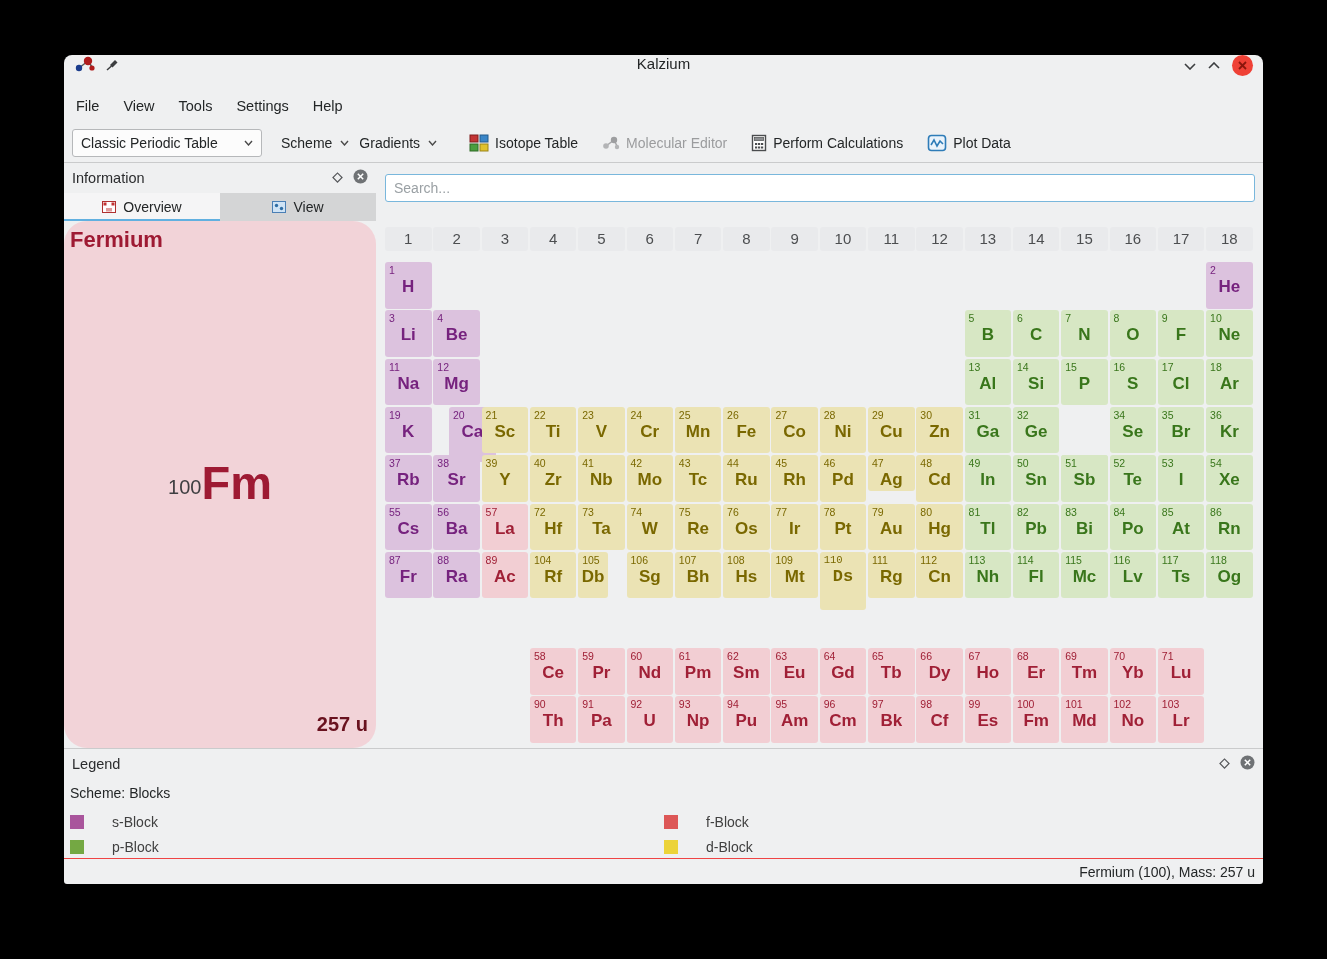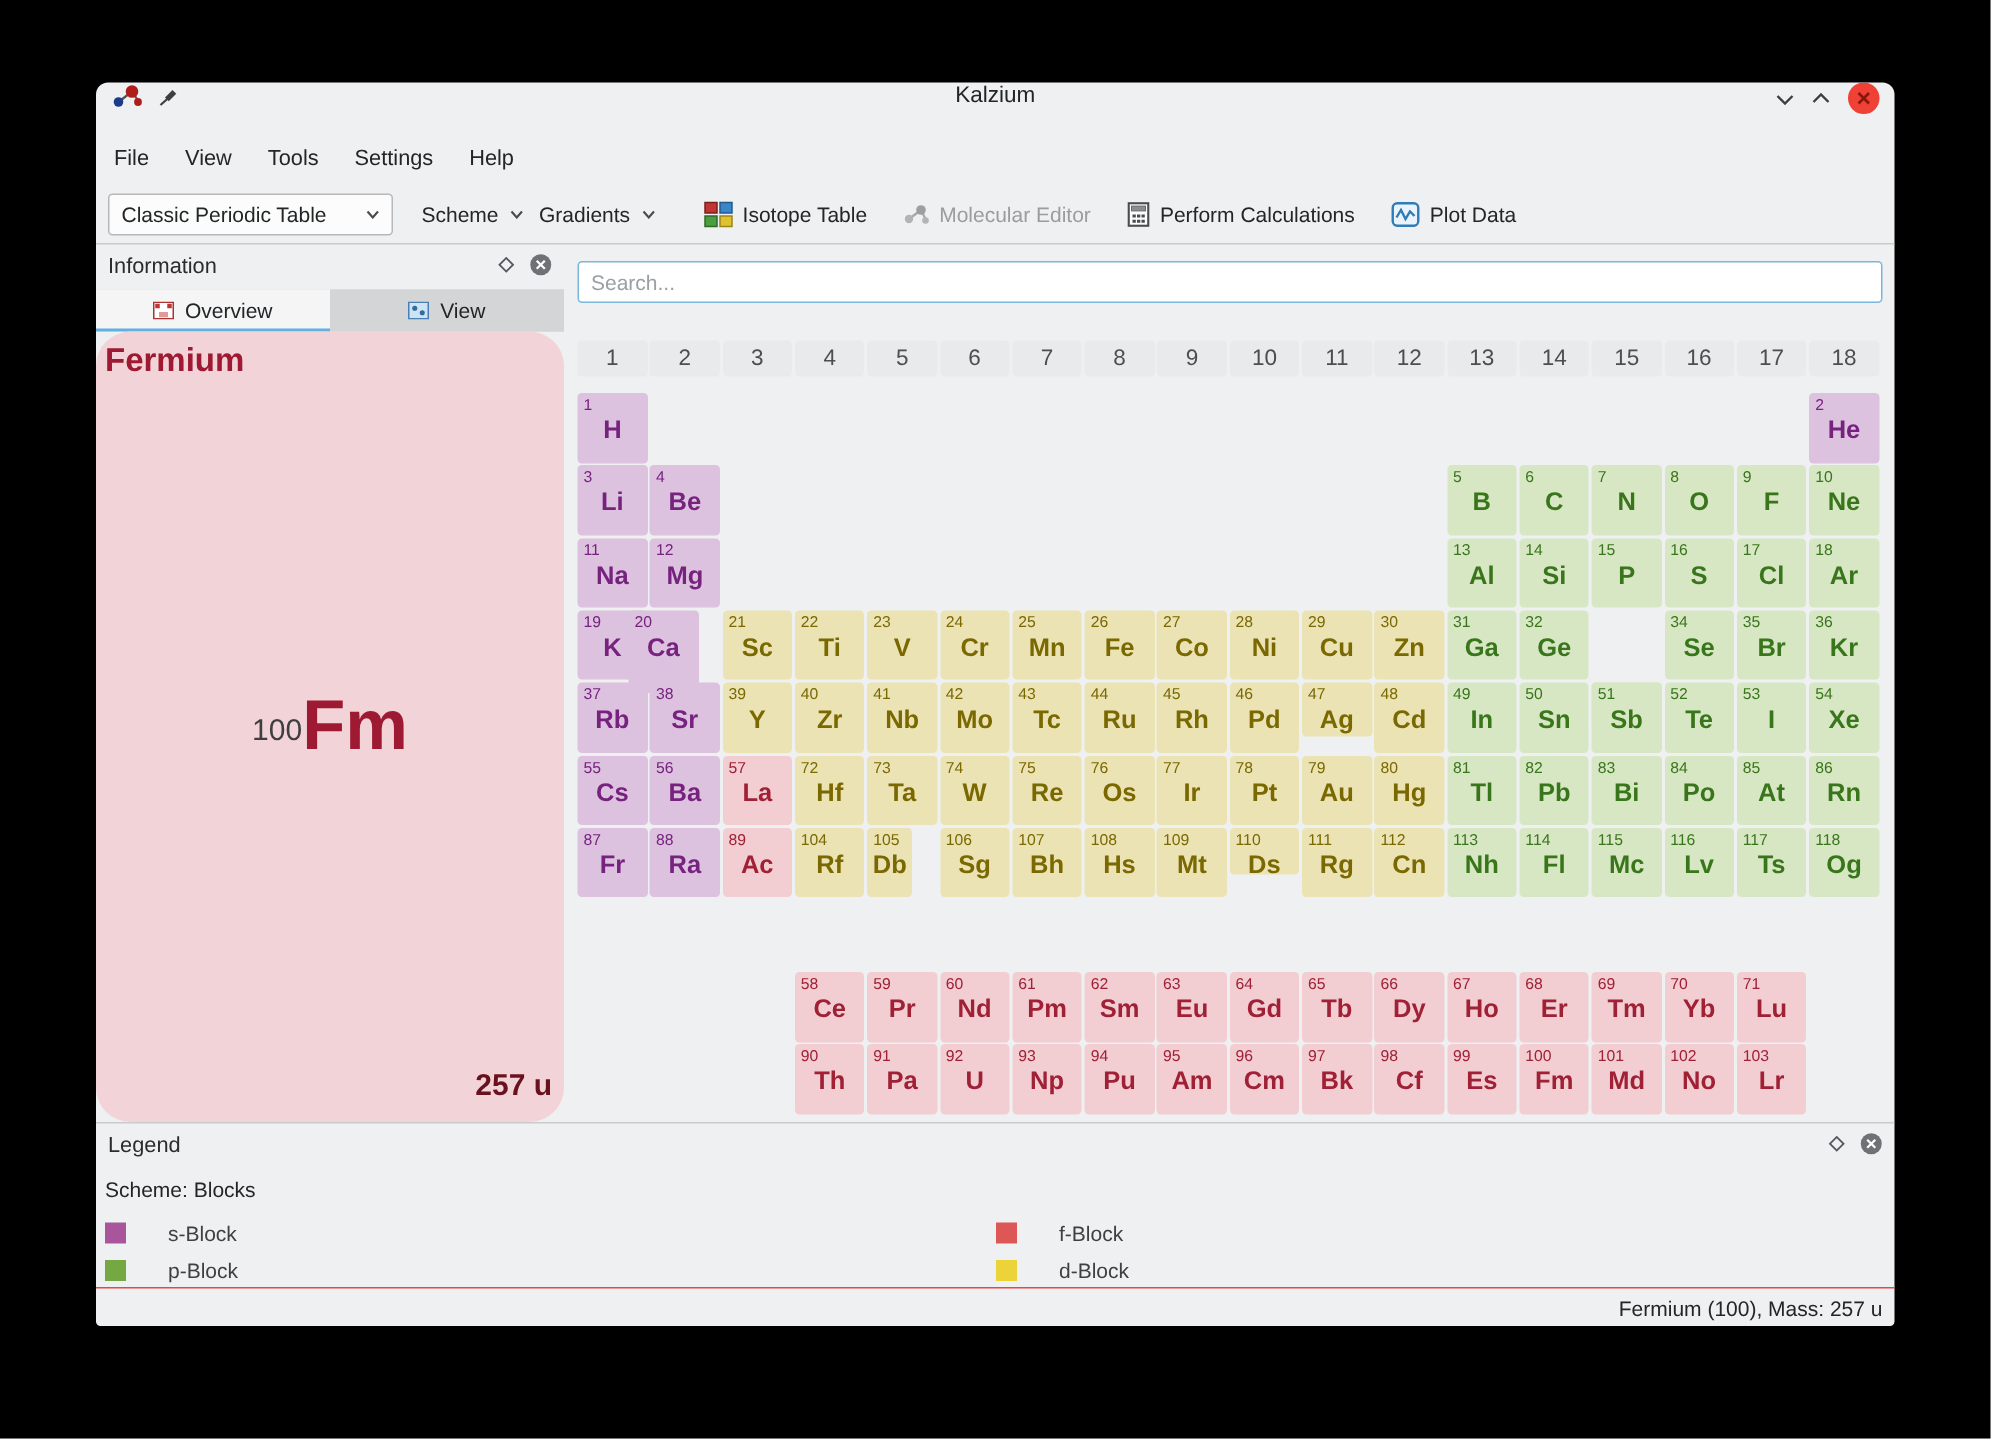--- a/index.html
+++ b/index.html
@@ -349,21 +349,21 @@
           <span class="sym">Cl</span>
         </div>
         <div class="cell b-p" style="left: 821.1px; top: 131.6px; width: 46.5px; height: 46.5px;">
           <span class="num">18</span>
           <span class="sym">Ar</span>
         </div>
         <div class="cell b-s" style="left: 0px; top: 179.9px; width: 46.5px; height: 46.5px;">
           <span class="num">19</span>
           <span class="sym">K</span>
         </div>
-        <div class="cell b-s" style="left: 34px; top: 179.9px; width: 46.5px; height: 55px;">
+        <div class="cell b-s" style="left: 64px; top: 179.9px; width: 46.5px; height: 55px;">
           <span class="num">20</span>
           <span class="sym">Ca</span>
         </div>
         <div class="cell b-d" style="left: 96.6px; top: 179.9px; width: 46.5px; height: 46.5px;">
           <span class="num">21</span>
           <span class="sym">Sc</span>
         </div>
         <div class="cell b-d" style="left: 144.9px; top: 179.9px; width: 46.5px; height: 46.5px;">
           <span class="num">22</span>
           <span class="sym">Ti</span>
@@ -597,21 +597,21 @@
           <span class="sym">Bh</span>
         </div>
         <div class="cell b-d" style="left: 338.1px; top: 324.8px; width: 46.5px; height: 46.5px;">
           <span class="num">108</span>
           <span class="sym">Hs</span>
         </div>
         <div class="cell b-d" style="left: 386.4px; top: 324.8px; width: 46.5px; height: 46.5px;">
           <span class="num">109</span>
           <span class="sym">Mt</span>
         </div>
-        <div class="cell b-d" style="left: 434.7px; top: 324.8px; width: 46.5px; height: 31px;">
+        <div class="cell b-d" style="left: 434.7px; top: 324.8px; width: 46.5px; height: 58px; font-family: Liberation Mono, monospace;">
           <span class="num">110</span>
           <span class="sym">Ds</span>
         </div>
         <div class="cell b-d" style="left: 483px; top: 324.8px; width: 46.5px; height: 46.5px;">
           <span class="num">111</span>
           <span class="sym">Rg</span>
         </div>
         <div class="cell b-d" style="left: 531.3px; top: 324.8px; width: 46.5px; height: 46.5px;">
           <span class="num">112</span>
           <span class="sym">Cn</span>

